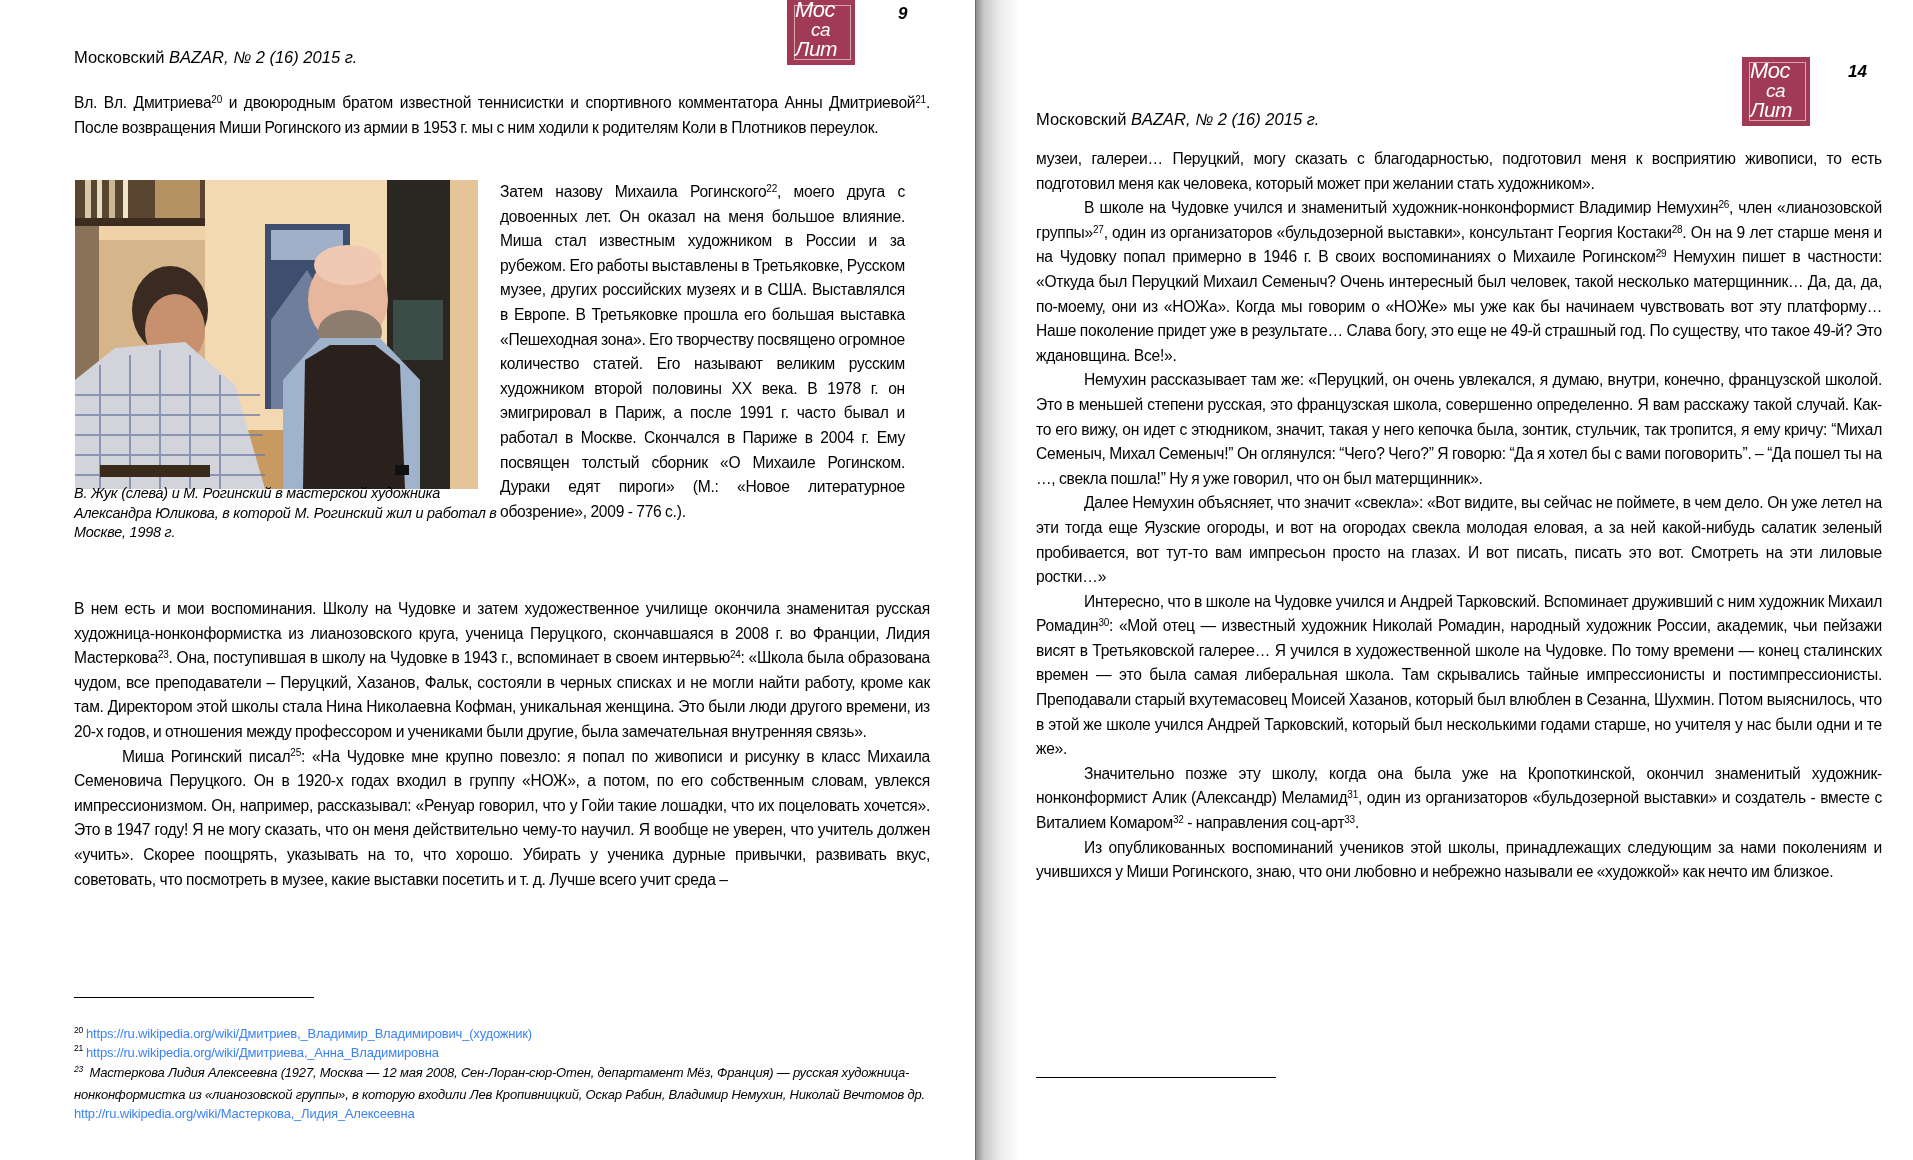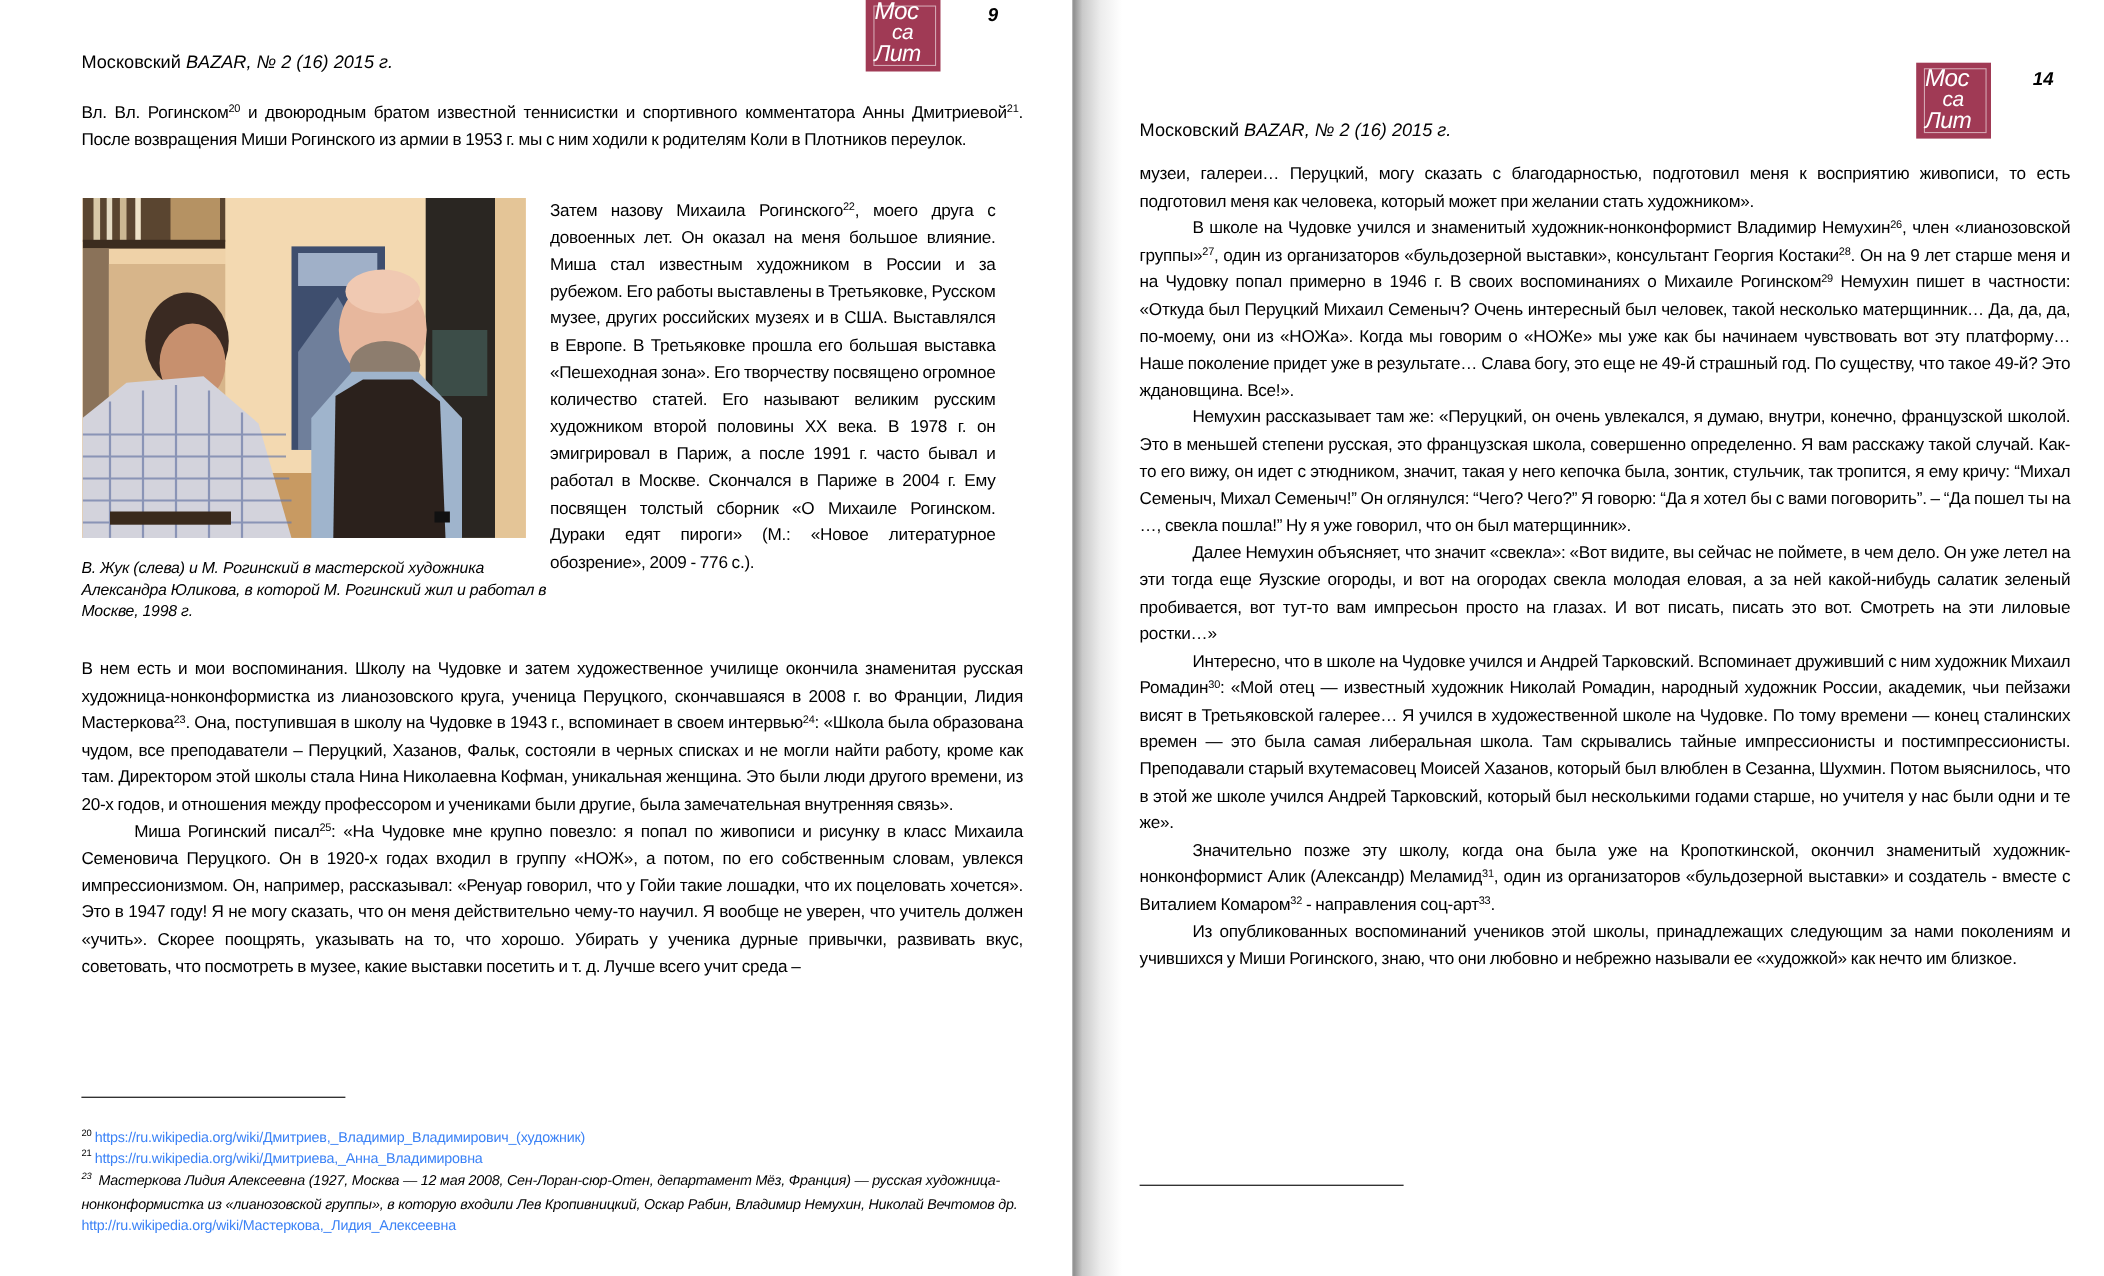--- a/index.html
+++ b/index.html
@@ -34,21 +34,21 @@
 
   .txt { position:absolute; font-size:15.6px; line-height:24.6px; text-align:justify; letter-spacing:-0.25px; word-spacing:-0.5px; }
   .txt p { margin:0; }
   .txt p.ind { text-indent:48px; }
   sup { font-size:10px; line-height:0; vertical-align:super; position:relative; top:1px; }
 
   .photo {
     position:absolute; left:75px; top:180px; width:403px; height:309px; overflow:hidden;
     background:linear-gradient(180deg,#e9c79b 0%,#f0cfa4 40%,#e2b98a 100%);
   }
-  .caption { position:absolute; left:74px; top:508px; width:430px; font-size:14.4px; line-height:19.5px; font-style:italic; letter-spacing:-0.2px; }
+  .caption { position:absolute; left:74px; top:484px; width:430px; font-size:14.4px; line-height:19.5px; font-style:italic; letter-spacing:-0.2px; }
 
   .fn-rule { position:absolute; height:1px; background:#000; width:240px; }
   .fn { position:absolute; font-size:13px; line-height:18.5px; letter-spacing:-0.2px; }
   .fn .row { white-space:nowrap; }
   .fn .num { font-size:8.5px; vertical-align:super; line-height:0; margin-right:3px; }
   .fn a { color:#3b82f6; }
   .fn .plain { white-space:normal; text-align:left;font-style:italic; }
 </style>
 </head>
 <body>
@@ -60,21 +60,21 @@
     <span class="t t2" style="top:20px;">са</span>
     <span class="t t3" style="top:39px;">Лит</span>
   </div>
   <div class="pagenum" style="left:898px; top:4px;">9</div>
 
   <div class="running-head" style="left:74px; top:48px;">
     <span>Московский </span><i>BAZAR,</i><i> № 2 (16) 2015 г.</i>
   </div>
 
   <div class="txt" style="left:74px; top:91px; width:856px;">
-    <p><span>Вл. Вл. Рогинском</span><sup>20</sup><span> и двоюродным братом известной теннисистки и спортивного комментатора Анны Дмитриевой</span><sup>21</sup><span>. После возвращения Миши Рогинского из армии в 1953 г. мы с ним ходили к родителям Коли в Плотников переулок.</span></p>
+    <p><span>Вл. Вл. Дмитриева</span><sup>20</sup><span> и двоюродным братом известной теннисистки и спортивного комментатора Анны Дмитриевой</span><sup>21</sup><span>. После возвращения Миши Рогинского из армии в 1953 г. мы с ним ходили к родителям Коли в Плотников переулок.</span></p>
   </div>
 
   <div class="photo">
     <svg width="403" height="309" viewBox="0 0 403 309">
       <rect x="0" y="0" width="403" height="309" fill="#efd2a8"></rect>
       <rect x="0" y="0" width="130" height="40" fill="#5a4530"></rect>
       <rect x="10" y="0" width="6" height="40" fill="#d8c9a8"></rect>
         <rect x="22" y="0" width="5" height="40" fill="#e6dcc4"></rect>
       <rect x="34" y="0" width="6" height="40" fill="#cbb792"></rect>
         <rect x="48" y="0" width="5" height="40" fill="#efe3c9"></rect>

